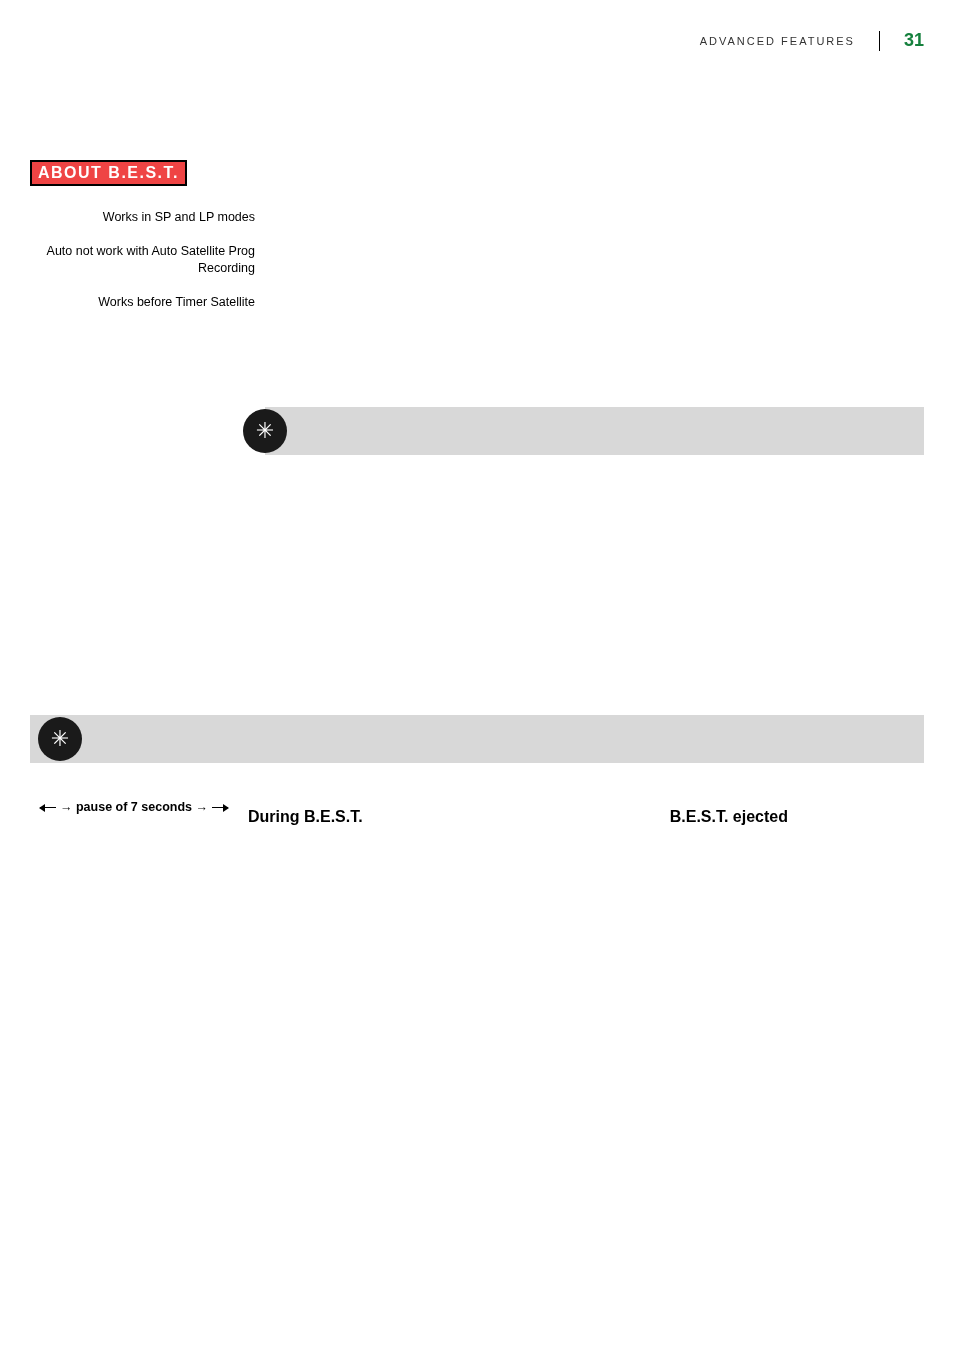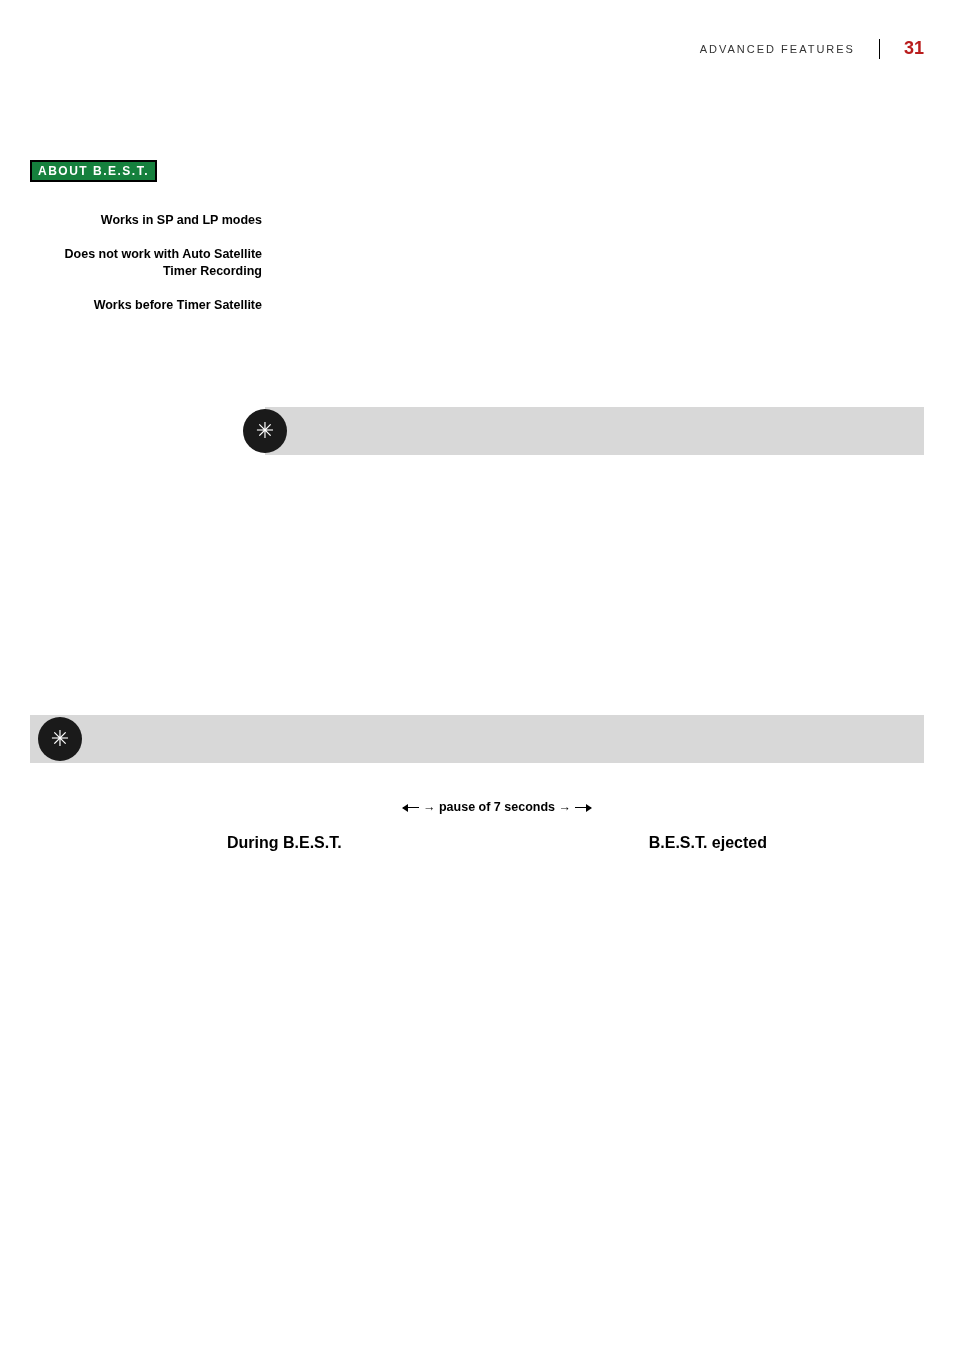--- a/index.html
+++ b/index.html
@@ -8,21 +8,21 @@
       min-height: 1348px;
       background: #fff;
       font-family: Arial, Helvetica, sans-serif;
       font-size: 13px;
       color: #000;
       position: relative;
     }
 
     .page-header {
       position: absolute;
-      top: 38px;
+      top: 30px;
       right: 30px;
       display: flex;
       align-items: center;
       gap: 24px;
     }
 
     .header-text {
       font-size: 11px;
       letter-spacing: 2px;
       text-transform: uppercase;
@@ -31,54 +31,53 @@
 
     .header-divider {
       width: 1px;
       height: 20px;
       background: #000;
     }
 
     .header-page-num {
       font-size: 18px;
       font-weight: bold;
-      color: #b91c1c;
+      color: #15803d;
     }
 
     .main-content {
       position: absolute;
       top: 160px;
       left: 0;
       right: 0;
     }
 
     .about-section {
       position: absolute;
       top: 0;
       left: 30px;
     }
 
     .about-title {
       display: inline-block;
       border: 2px solid #000;
-      background: #15803d;
+      background: #ef4444;
       color: #fff;
-      font-size: 12px;
+      font-size: 16px;
       font-weight: bold;
       letter-spacing: 1.5px;
       padding: 2px 6px;
       margin-bottom: 18px;
       text-transform: uppercase;
     }
 
     .bullet-list {
       list-style: none;
       padding: 0;
-      margin: 12px;
-      font-weight: bold;
+      margin: 5px;
     }
 
     .bullet-list li {
       text-align: right;
       font-size: 12.5px;
       line-height: 1.4;
       margin-bottom: 16px;
       max-width: 220px;
       color: #000;
     }
@@ -139,21 +138,21 @@
       position: relative;
     }
 
     
     .pause-diagram {
       position: absolute;
       top: 640px;
       left: 0;
       right: 0;
       display: flex;
-      flex-direction: column;
+      flex-direction: row;
       align-items: center;
       margin-left: 40px;
     }
 
     .pause-arrow-row {
       display: flex;
       align-items: center;
       gap: 4px;
       margin-bottom: 20px;
     }
@@ -216,21 +215,21 @@
 
   <div class="about-section">
     <div class="about-title">ABOUT B.E.S.T.</div>
 
     
     <ul class="bullet-list">
       <li>
         <span>Works in SP and LP modes</span>
       </li>
       <li>
-        <span>Does not work with Auto Satellite Timer Recording</span>
+        <span>Auto not work with Auto Satellite Prog Recording</span>
       </li>
       <li>
         <span>Works before Timer Satellite</span>
       </li>
     </ul>
   </div>
 
   <div class="star-band-1">
     <div class="star-circle">
       <span class="star-symbol">✳</span>

